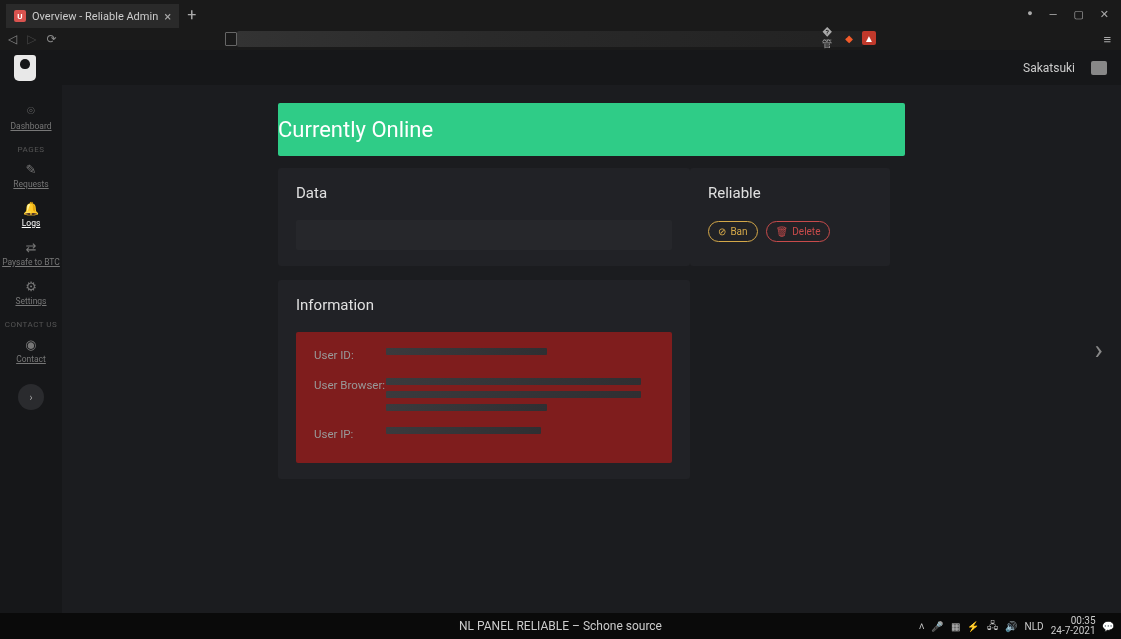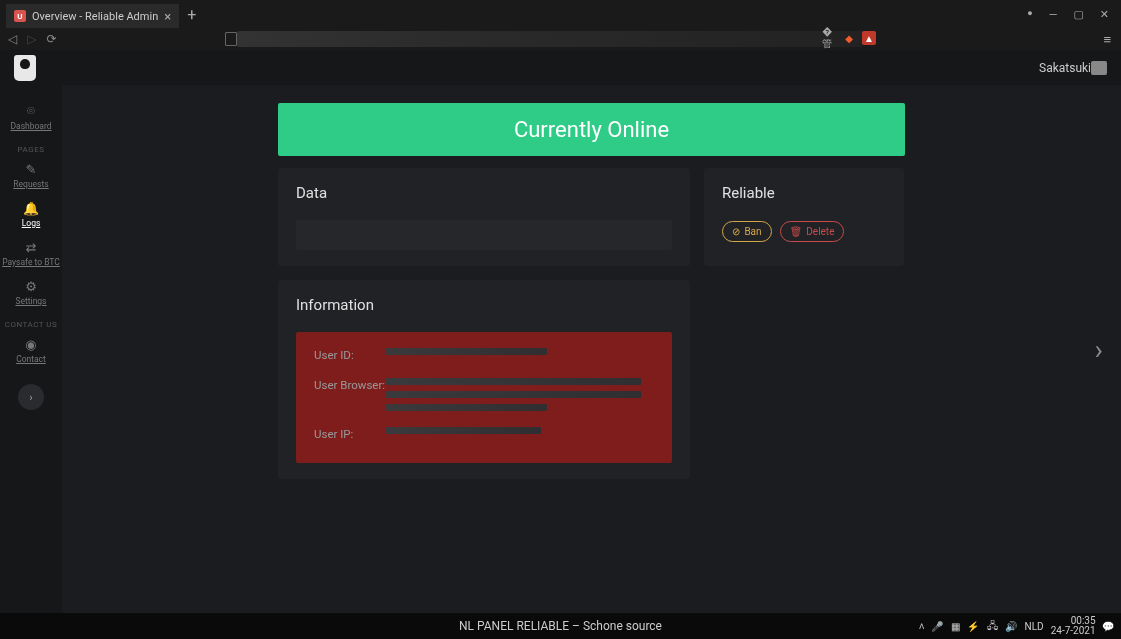--- a/index.html
+++ b/index.html
@@ -19,37 +19,37 @@
 .urlbar { flex: 1; margin-left: 170px; margin-right: 250px; height: 16px; background: linear-gradient(to right, #333, #2a2a2a 40%, #222); border-radius: 2px; position: relative; }
 .urlbar::before { content: ""; position: absolute; left: -12px; top: 1px; width: 10px; height: 12px; border: 1px solid #666; border-radius: 1px; }
 .url-icons { position: absolute; right: 245px; top: 31px; display: flex; gap: 6px; align-items: center; }
 .url-ic { width: 14px; height: 14px; display: flex; align-items: center; justify-content: center; font-size: 10px; }
 .hamburger { position: absolute; right: 10px; top: 32px; color: #aaa; font-size: 13px; cursor: pointer; }
 
 
 .app-header { position: absolute; top: 50px; left: 0; right: 0; height: 35px; background: #161719; display: flex; align-items: center; padding: 0 14px; }
 .logo { width: 22px; height: 26px; background: #e8e8e8; border-radius: 3px 3px 5px 5px; position: relative; display: flex; align-items: center; justify-content: center; }
 .logo::before { content: ""; position: absolute; top: 4px; width: 10px; height: 10px; background: #161719; border-radius: 50% 50% 45% 45%; }
-.user-area { margin-left: auto; display: flex; align-items: center; gap: 0; font-size: 12px; color: #ccc; }
+.user-area { margin-left: auto; display: flex; align-items: center; gap: 16px; font-size: 12px; color: #ccc; }
 .avatar-ic { width: 16px; height: 14px; background: #888; border-radius: 2px; position: relative; }
 
 
 .sidebar { position: absolute; top: 85px; left: 0; bottom: 26px; width: 62px; background: #161719; display: flex; flex-direction: column; align-items: center; padding-top: 12px; }
 .side-item { width: 100%; text-align: center; padding: 6px 0; color: #777; cursor: pointer; }
 .side-item.active { color: #fff; }
 .side-icon { font-size: 13px; display: block; margin-bottom: 2px; }
 .side-label { font-size: 8.5px; display: block; text-decoration: underline; }
 .side-heading { font-size: 8px; color: #555; letter-spacing: 0.5px; margin: 8px 0 2px; }
 .side-expand { width: 26px; height: 26px; background: #2a2b2e; border-radius: 50%; display: flex; align-items: center; justify-content: center; color: #aaa; font-size: 10px; margin-top: 14px; cursor: pointer; }
 
 
 .main { position: absolute; top: 85px; left: 62px; right: 0; bottom: 26px; background: #1b1c1f; overflow: hidden; }
 .content { padding: 18px 216px 0 216px; }
-.banner { background: #2fcc87; color: #fff; text-align: center; font-size: 22px; font-weight: 400; padding: 14px 0; border-radius: 2px; margin-bottom: 12px; }
-.row { display: flex; gap: 14px; margin-bottom: 14px; }
+.banner { background: #2fcc87; color: #fff; text-align: left; font-size: 22px; font-weight: 400; padding: 14px 0; border-radius: 2px; margin-bottom: 12px; }
+.row { display: flex; margin-bottom: 14px; }
 .card { background: #212226; border-radius: 3px; padding: 16px 18px; }
 .card-title { font-size: 15px; color: #e0e0e0; font-weight: 400; margin-bottom: 18px; }
 .card.data { flex: 0 0 412px; }
 .card.options { flex: 0 0 200px; }
 .card.info { width: 412px; }
 .blur-box { background: #26272b; height: 30px; border-radius: 2px; }
 .btn { display: inline-flex; align-items: center; gap: 4px; font-size: 10px; padding: 4px 9px; border-radius: 11px; border: 1px solid; background: transparent; cursor: pointer; }
 .btn.ban { color: #d4a849; border-color: #d4a849; }
 .btn.del { color: #c84b4b; border-color: #c84b4b; margin-left: 4px; }
 .info-body { background: #7f1d1d; padding: 16px 18px 22px; border-radius: 2px; }

